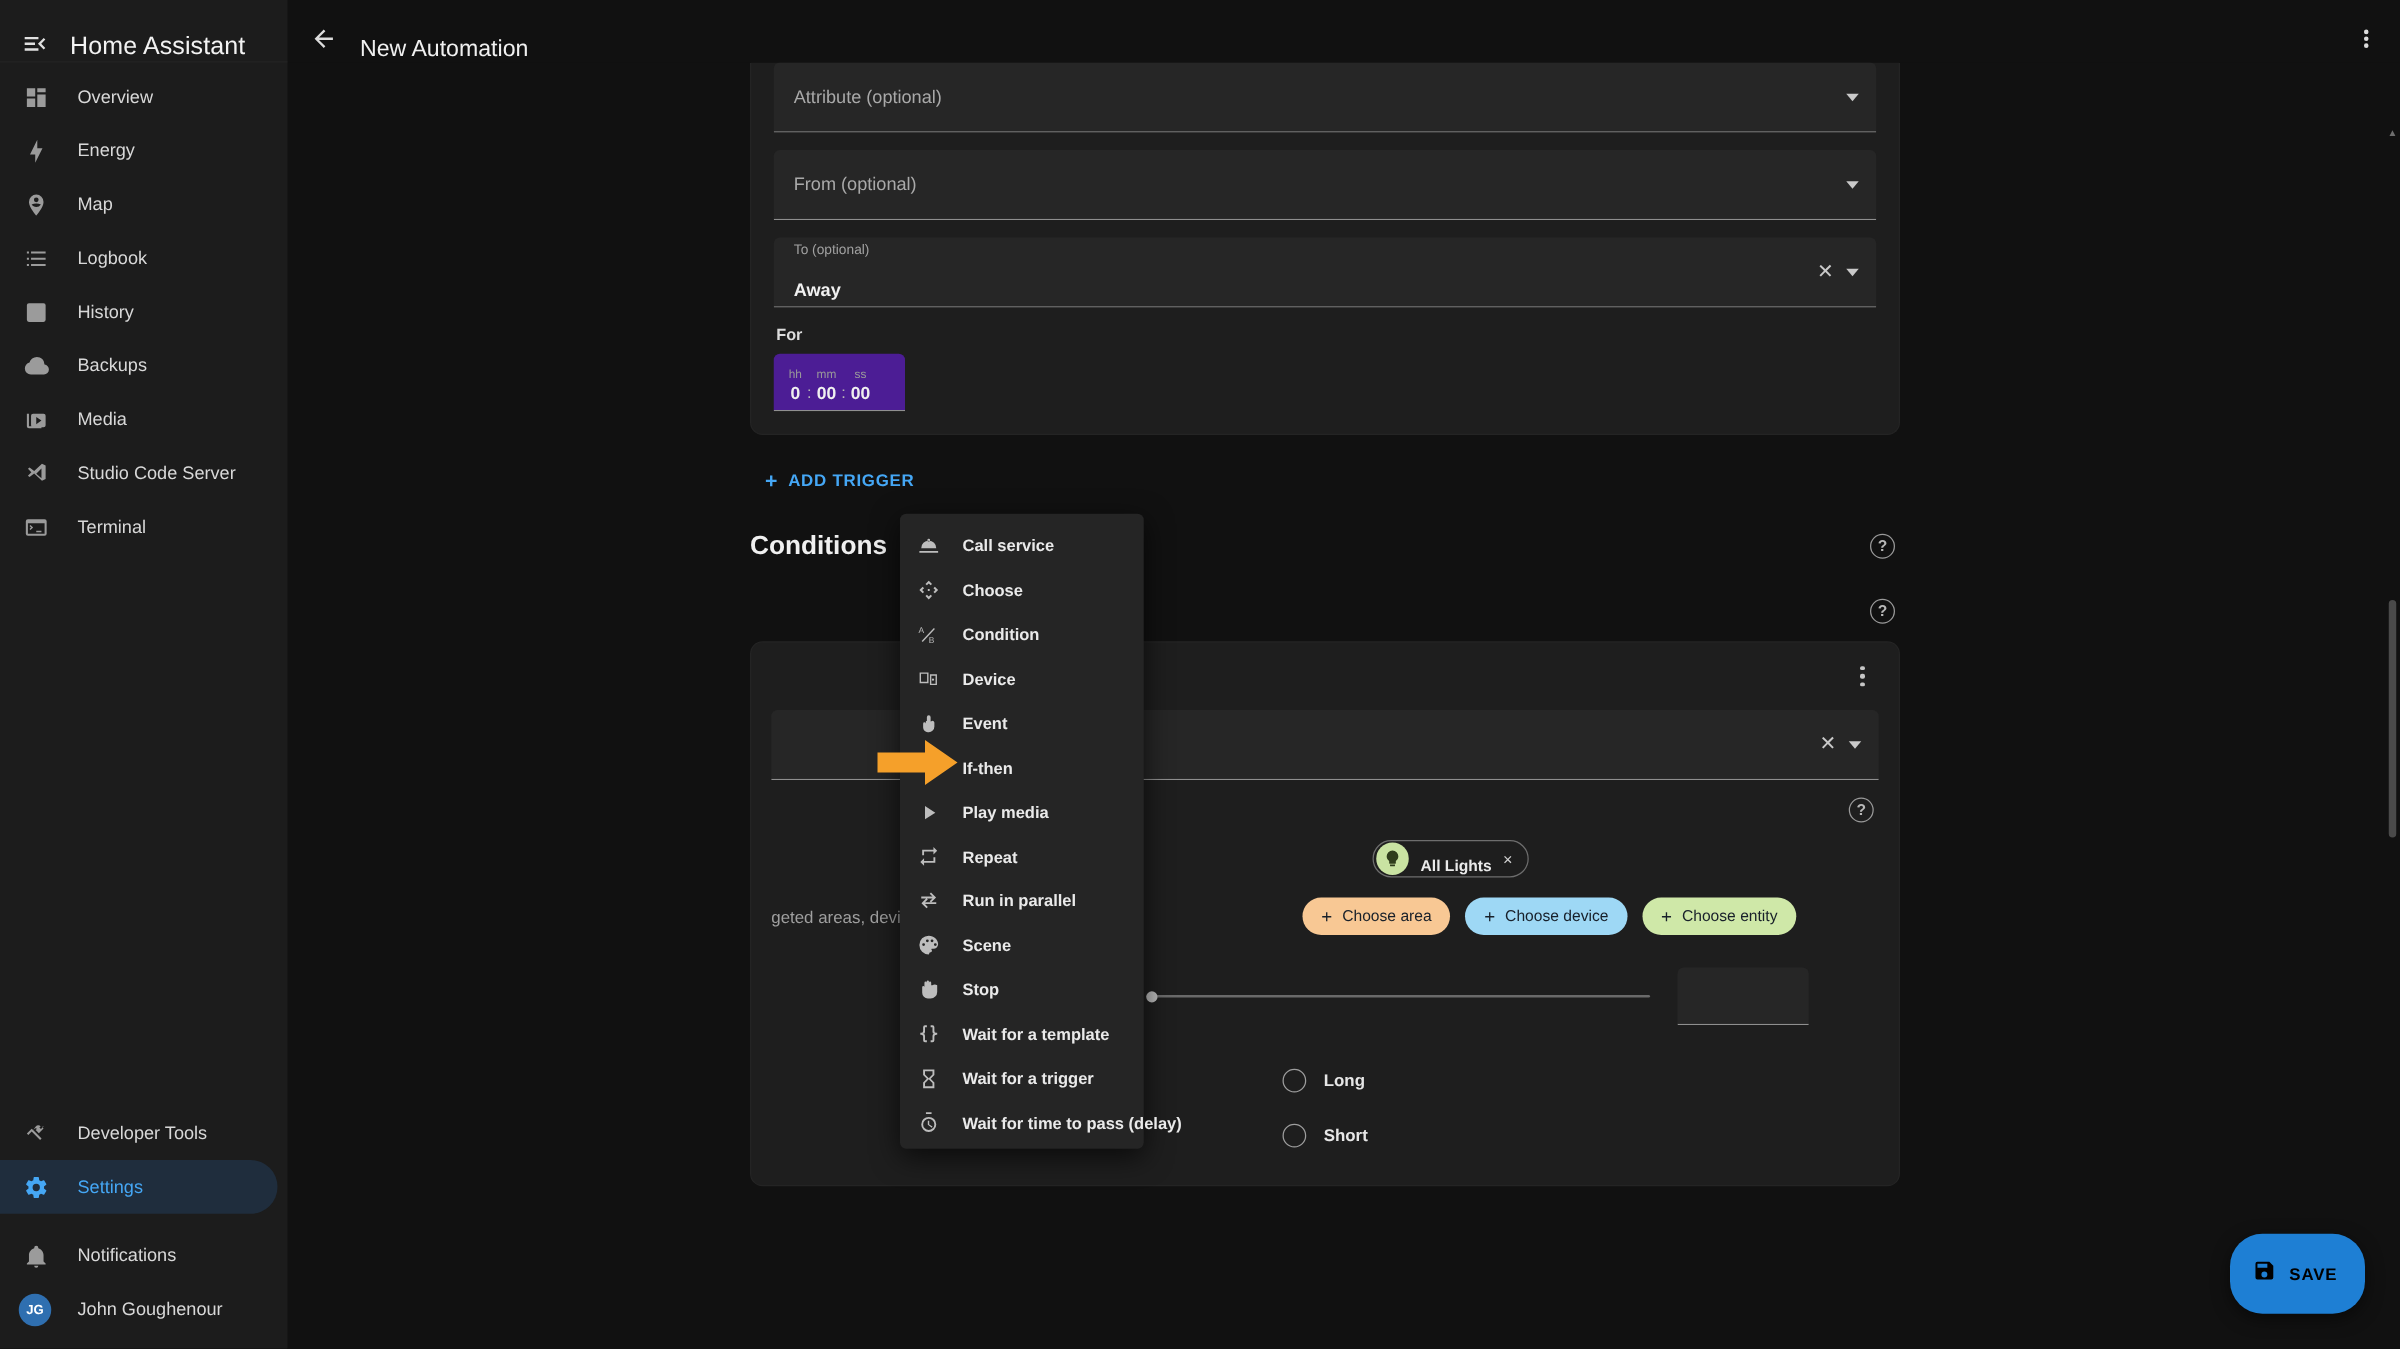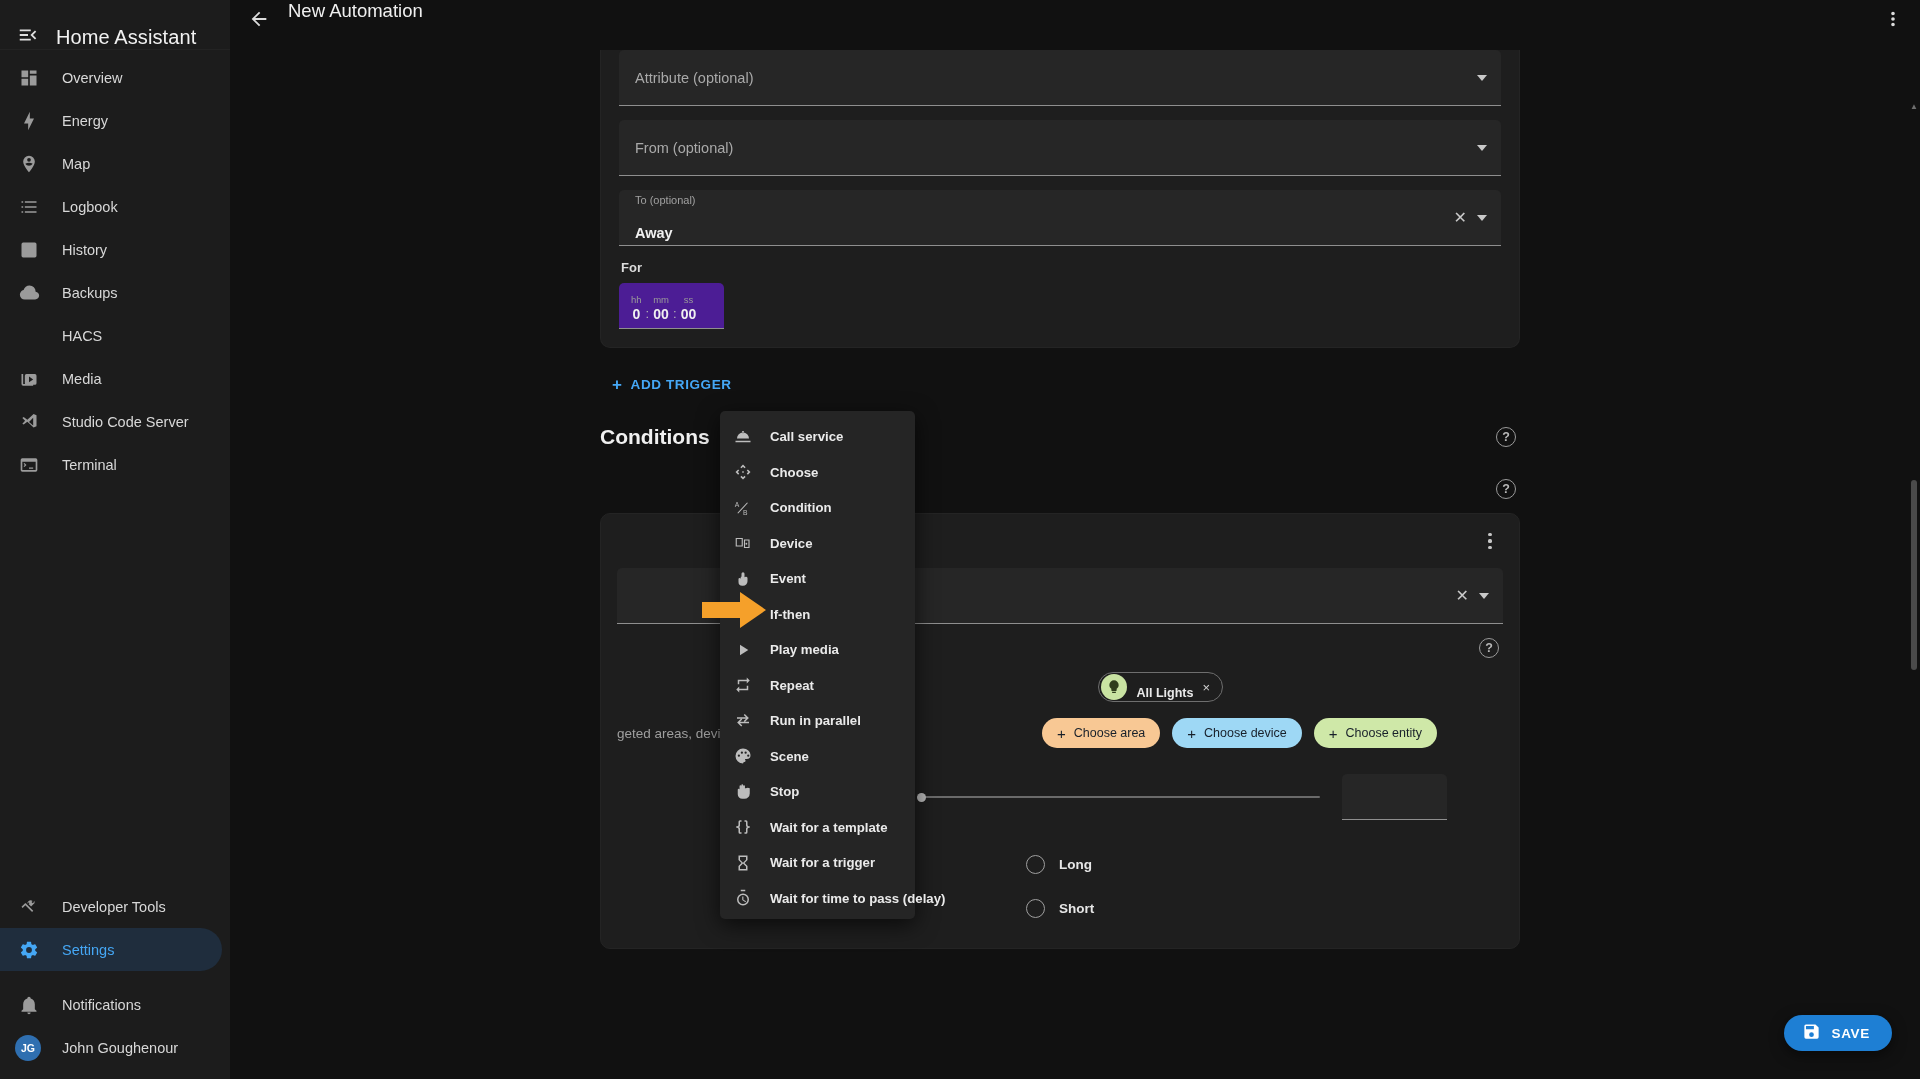--- a/index.html
+++ b/index.html
@@ -48,21 +48,21 @@
   .sb-avatar {
     width: 26px; height: 26px; border-radius: 50%;
     background: #2f6fb0; color: #fff; font-size: 10.5px; font-weight: 700;
     display: flex; align-items: center; justify-content: center;
     flex: 0 0 26px; margin-left: -2px;
   }
 
   
   .main { flex: 1 1 auto; position: relative; height: 1079px; background: #111111; overflow: hidden; }
   .topbar {
-    height: 50px; display: flex; align-items: flex-start;
+    height: 50px; display: flex; align-items: flex-end;
     padding: 0 8px 0 10px; background: #111111;
   }
   .tb-btn { width: 38px; height: 38px; border-radius: 50%; display:flex; align-items:center; justify-content:center; color:#dcdcdc; cursor:pointer; }
   .tb-title { font-size: 18.5px; font-weight: 400; color: #f0f0f0; margin-left: 10px; }
   .tb-grow { flex: 1 1 auto; }
 
   .content { position: relative; height: 1029px; overflow: hidden; }
 
   
   .form-wrap { position: absolute; left: 370px; top: 0px; width: 920px; }
@@ -183,23 +183,23 @@
 
   
   .arrow-ann {
     position: absolute; left: 470px; top: 540px; z-index: 60;
     width: 68px; height: 40px; pointer-events:none;
   }
 
   
   .fab {
     position: absolute; right: 28px; bottom: 28px;
-    height: 36px; border-radius: 26px; background: #1e7fd4;
+    height: 64px; border-radius: 26px; background: #1e7fd4;
     display:flex; align-items:center; gap:10px; padding: 0 22px 0 18px;
-    color:#ffffff; box-shadow: 0 4px 14px rgba(0,0,0,.5); cursor:pointer; z-index: 30;
+    color:#000000; box-shadow: 0 4px 14px rgba(0,0,0,.5); cursor:pointer; z-index: 30;
   }
   .fab .flbl { font-size: 13.5px; font-weight: 700; letter-spacing: .7px; }
 
   
   .scrollbar { position:absolute; right: 2px; top: 50px; width: 8px; height: 1029px; z-index: 20; }
   .sb-thumb { position:absolute; right:1px; width:6px; background:#4a4a4a; border-radius:3px; }
   .sb-arrow { position:absolute; right:0; width:8px; height:12px; color:#6e6e6e; font-size:8px; display:flex; align-items:center; justify-content:center;}
 </style>
 </head>
 <body>
@@ -265,24 +265,20 @@
 
       <div class="sb-item">
         <span class="ico">
           <svg width="21" height="21" viewBox="0 0 24 24">
               <path fill="currentColor" d="M6.5 20q-2.28 0-3.89-1.57Q1 16.85 1 14.58q0-1.95 1.17-3.48Q3.35 9.57 5.25 9.15q.63-2.3 2.5-3.72Q9.62 4 12 4q2.93 0 4.96 2.04Q19 8.07 19 11q1.73.2 2.86 1.5 1.14 1.28 1.14 3 0 1.87-1.31 3.18Q20.37 20 18.5 20h-12Z"></path>
             </svg>
         </span>
         <span class="lbl">Backups</span>
       </div>
 
-      <div class="sb-item">
-        <span class="ico"></span>
-        <span class="lbl">HACS</span>
-      </div>
 
       <div class="sb-item">
         <span class="ico">
           <svg width="20" height="20" viewBox="0 0 24 24">
               <path fill="currentColor" d="M19 6H9a2 2 0 0 0-2 2v9a2 2 0 0 0 2 2h10a2 2 0 0 0 2-2V8a2 2 0 0 0-2-2m-7 10V9l5 3.5-5 3.5M5 18V6H3v12a2 2 0 0 0 2 2h12v-2H5Z"></path>
             </svg>
         </span>
         <span class="lbl">Media</span>
       </div>
 

